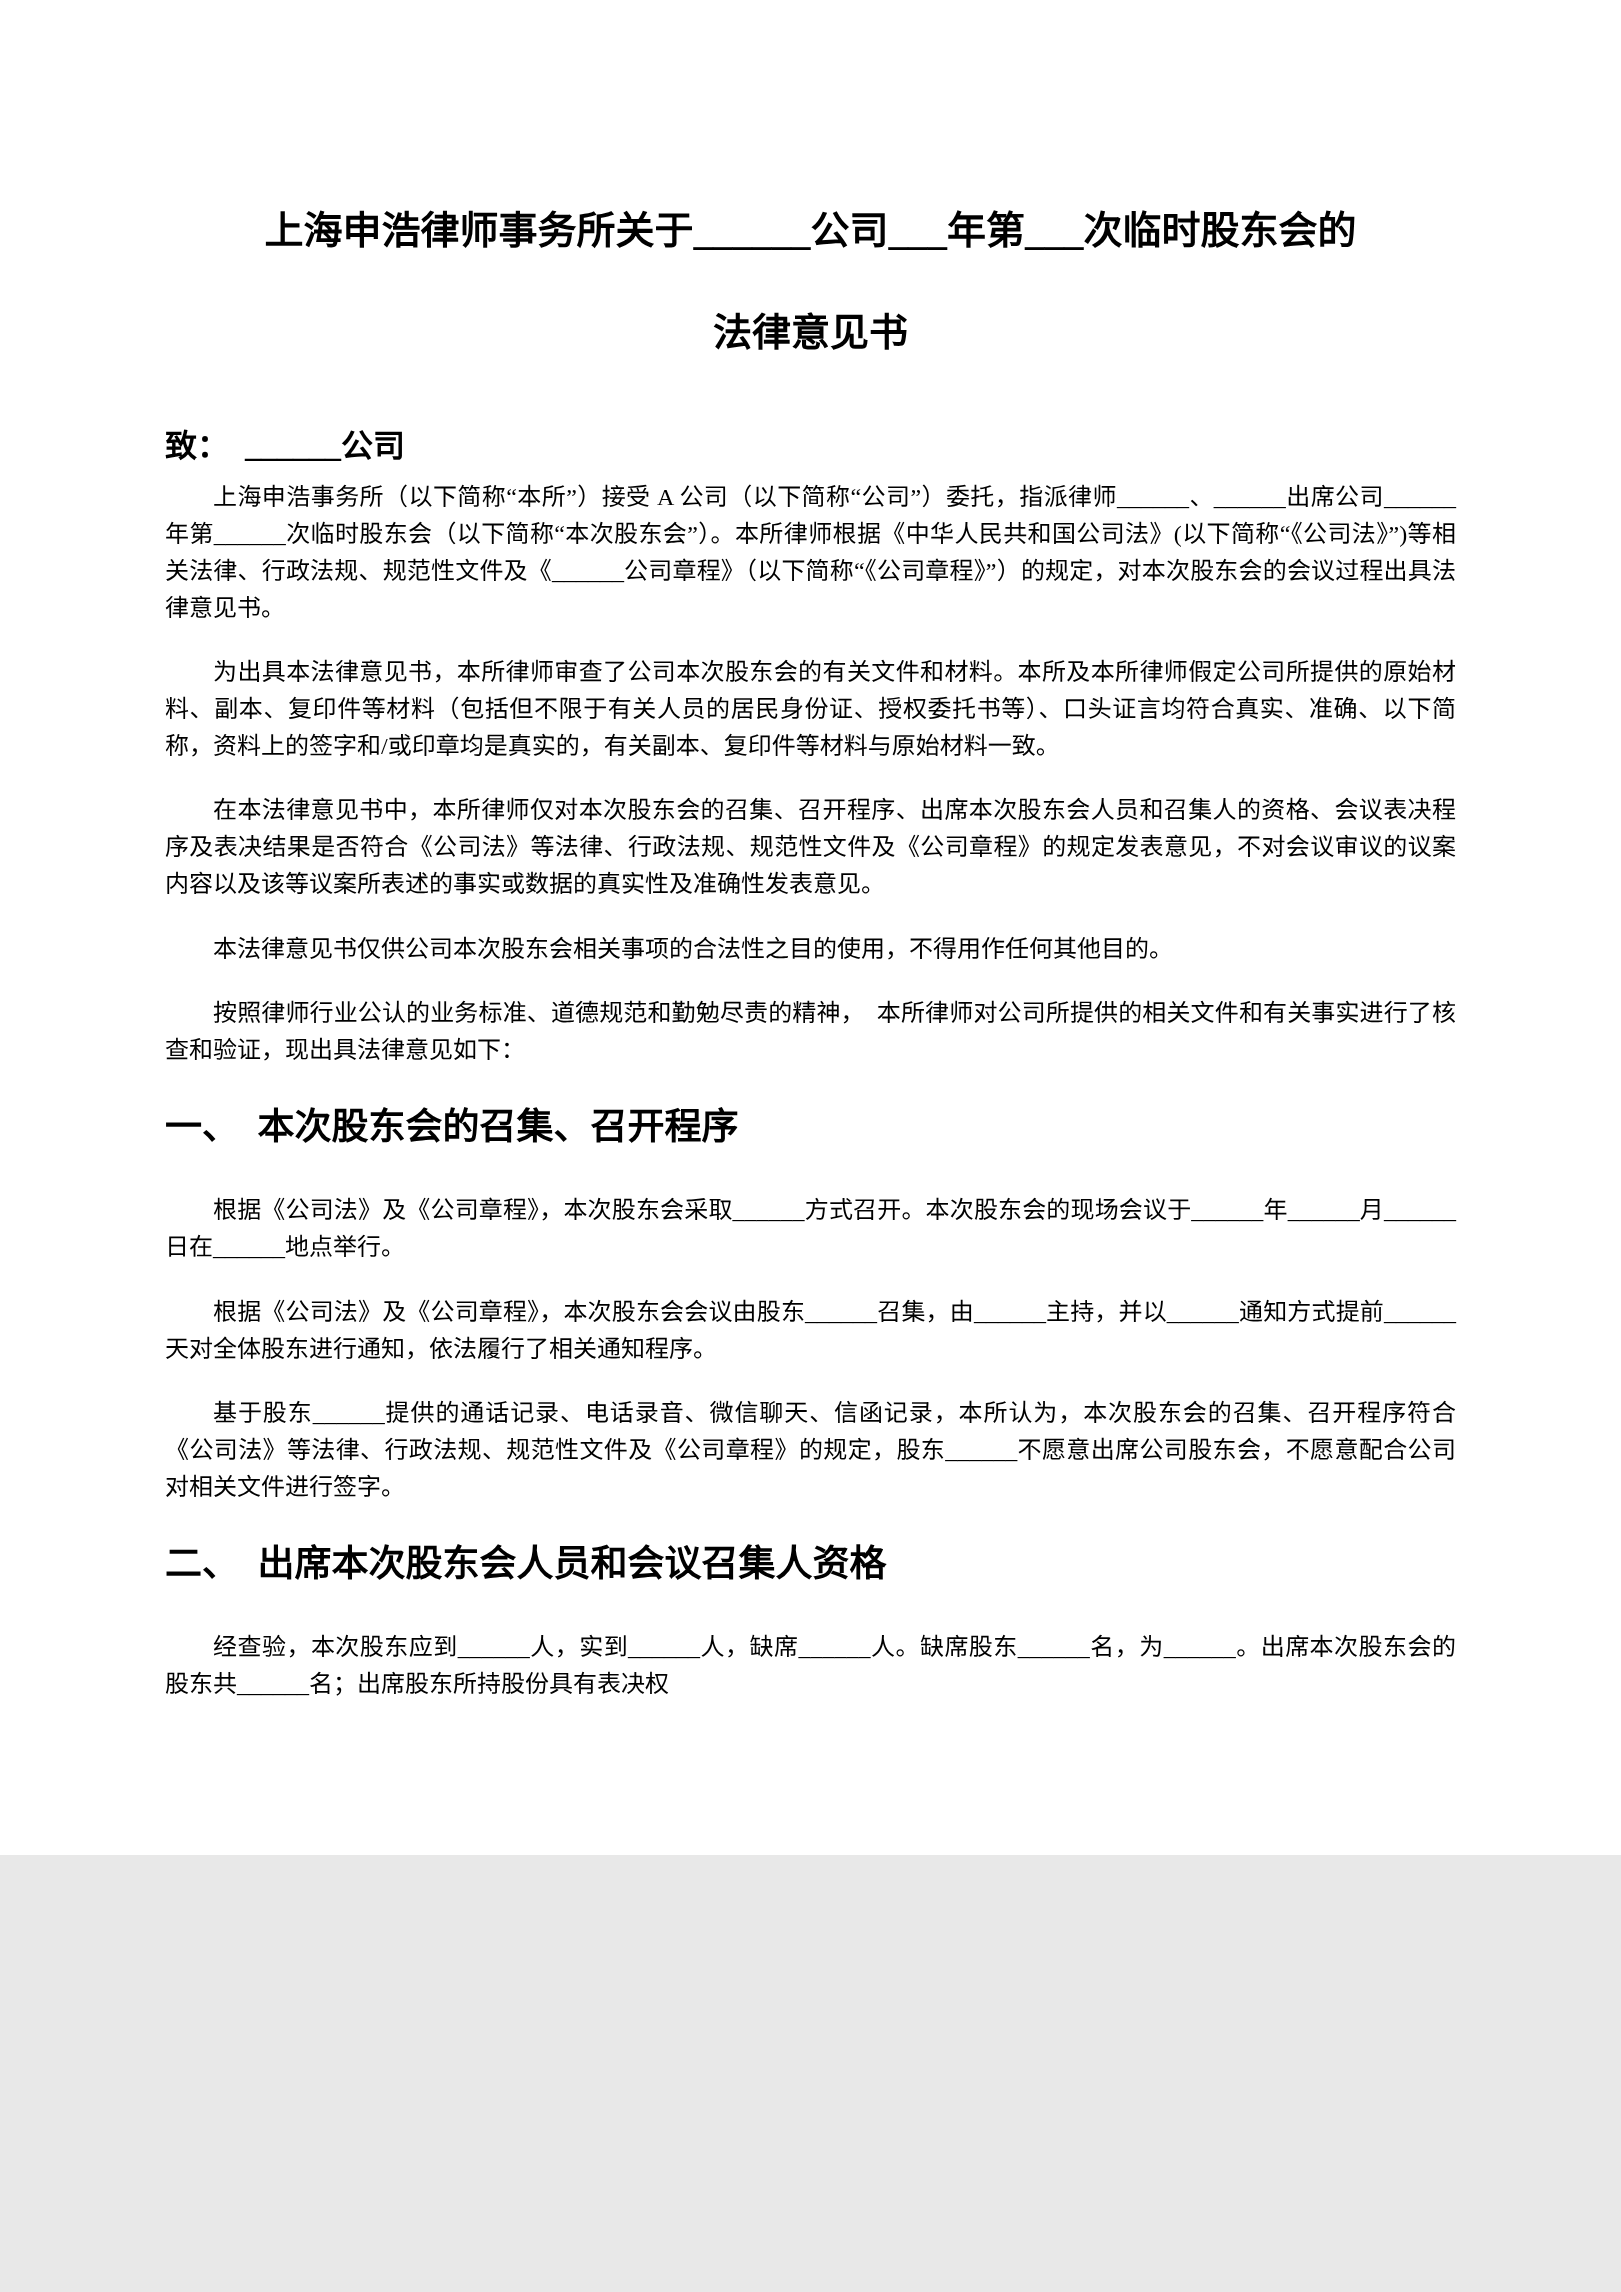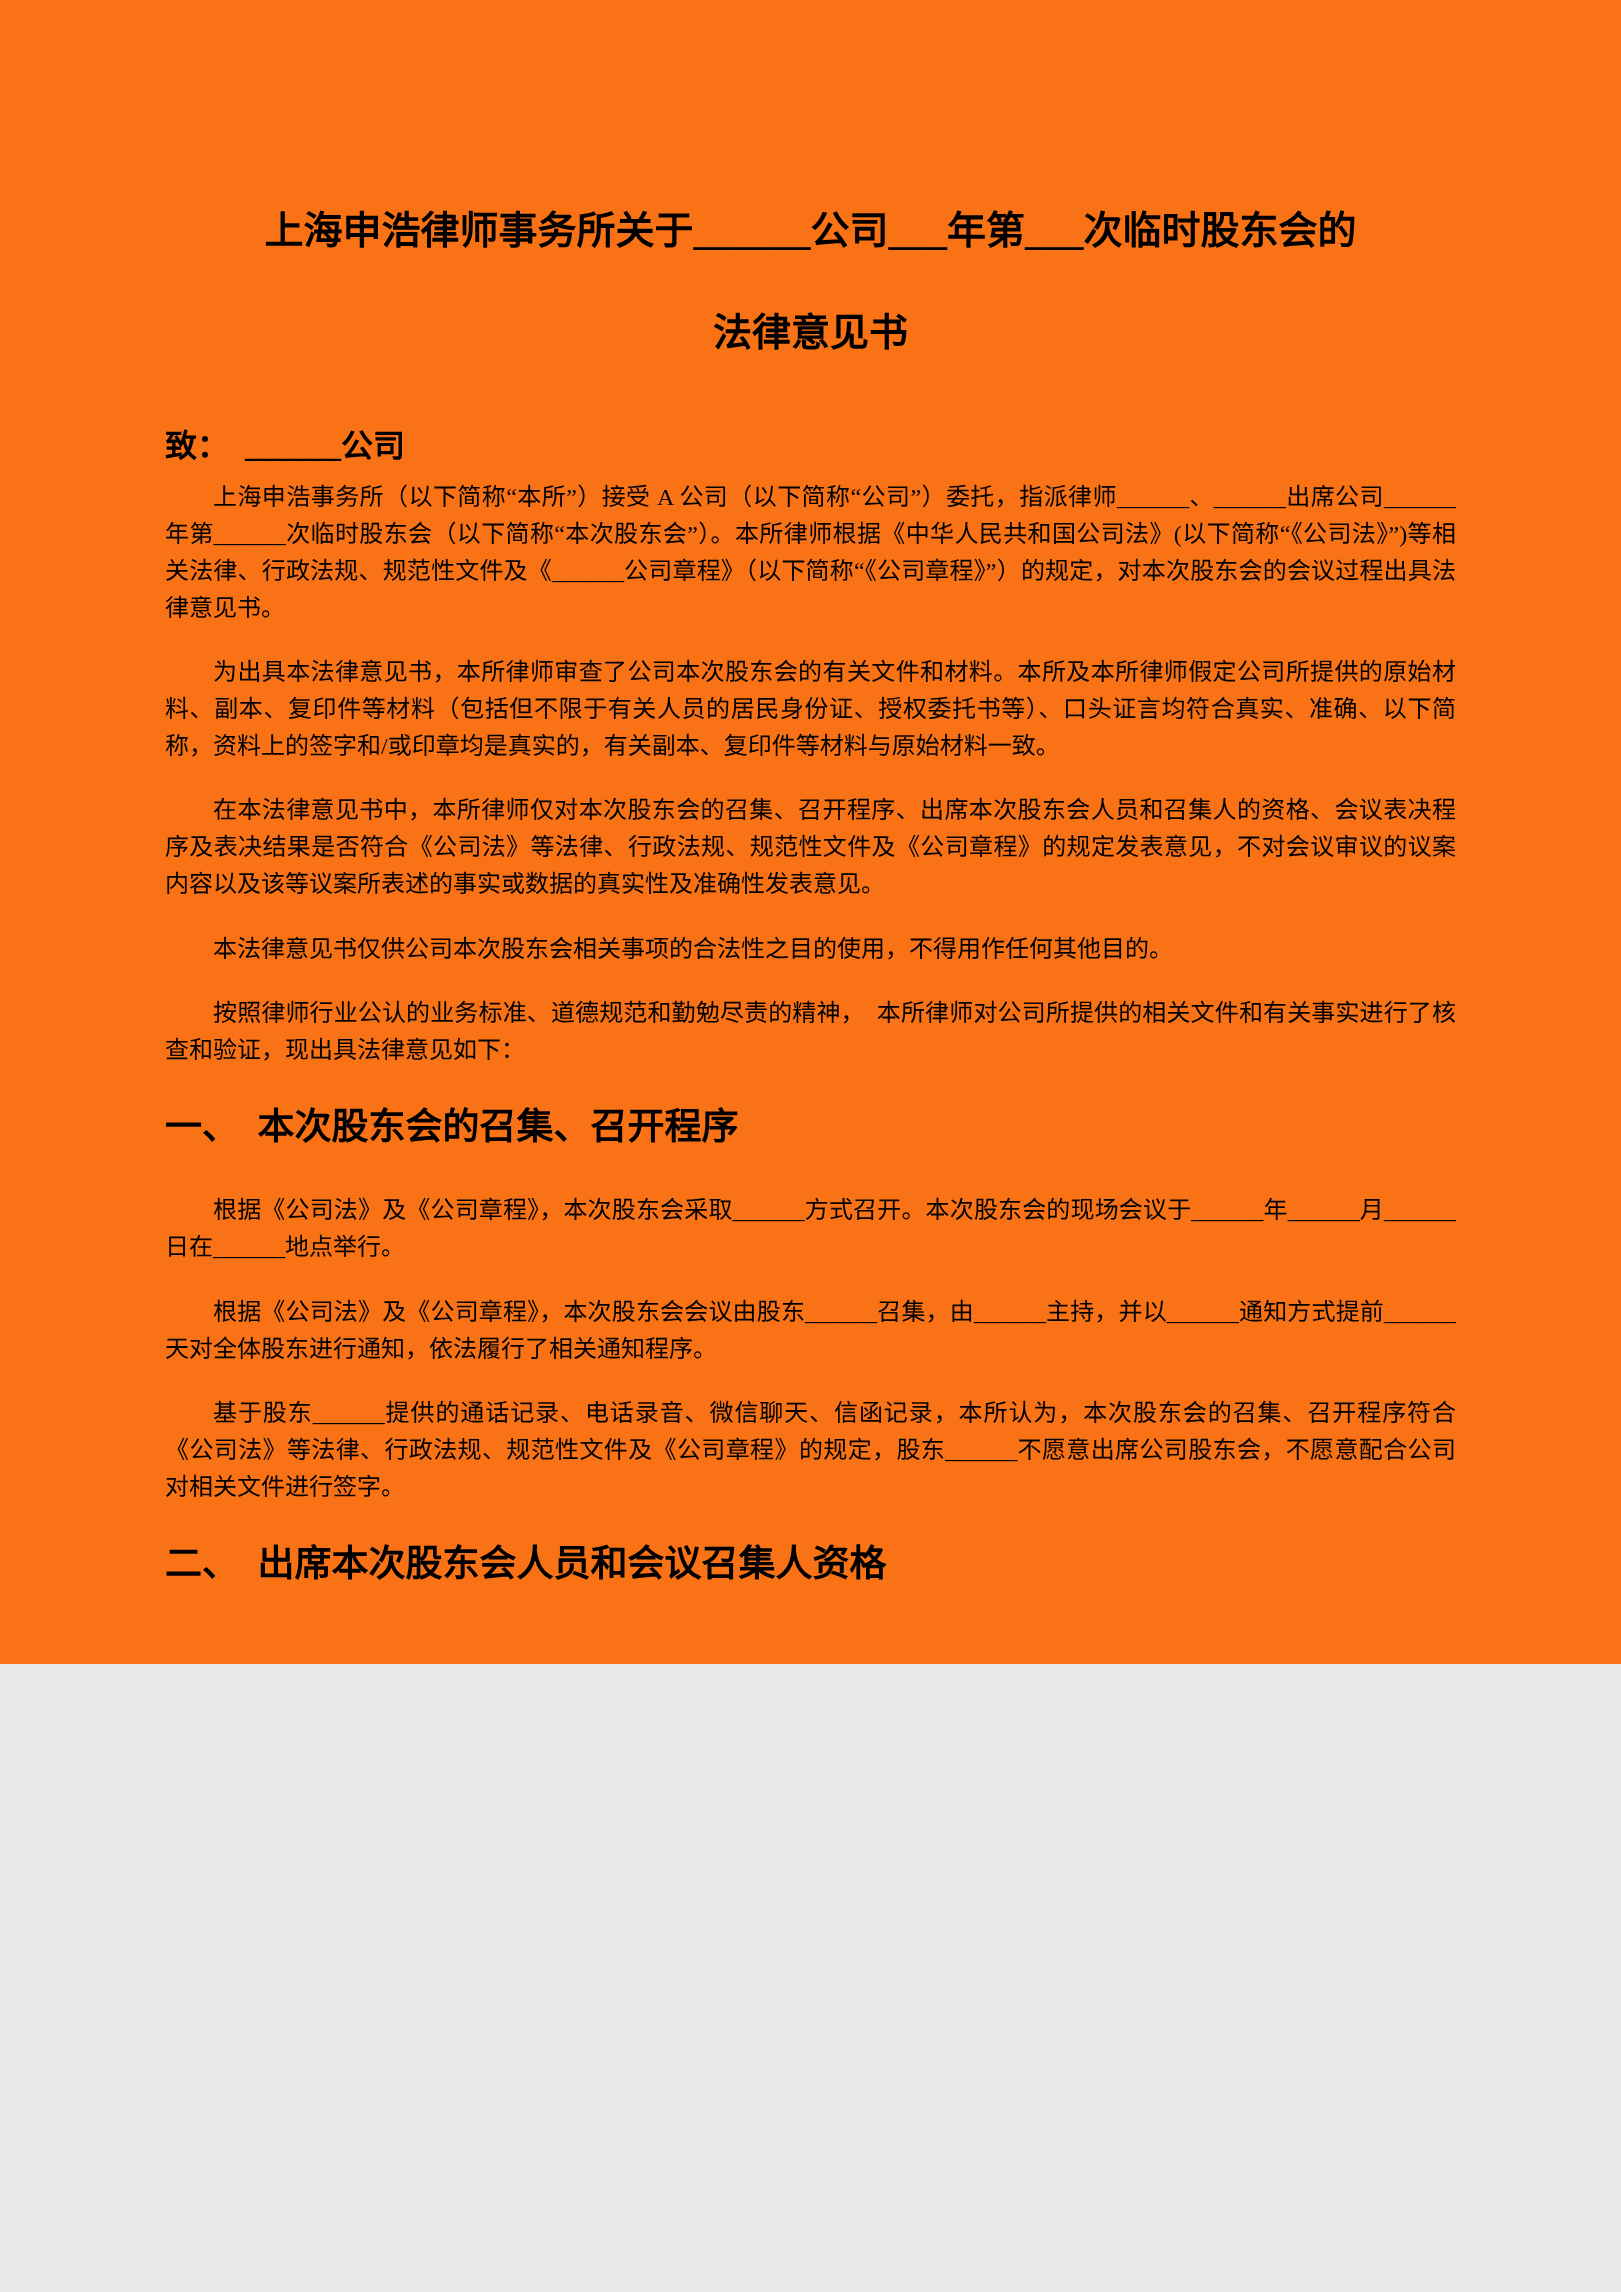--- a/index.html
+++ b/index.html
@@ -1,22 +1,22 @@
 <!DOCTYPE html>
 <html lang="zh-CN"><head>
 <meta charset="utf-8">
 <style>
   html, body { margin: 0; padding: 0; }
   body { background: #e8e8e8; }
   .page {
     position: relative;
     width: 1621px;
-    height: 1664px;
+    height: 1855px;
     margin: 0 auto;
-    background: #f97316;
+    background: #ffffff;
     color: #000000;
     font-family: "Liberation Serif", "DejaVu Serif", serif;
     overflow: hidden;
     box-sizing: border-box;
   }
   .content {
     padding: 208px 165px 0 165px;
   }
   .doc-title {
     text-align: center;
@@ -73,16 +73,17 @@
     <h2 class="section-heading">一、　本次股东会的召集、召开程序</h2>
 
     <p class="body-para">根据《公司法》及《公司章程》，本次股东会采取______方式召开。本次股东会的现场会议于______年______月______日在______地点举行。</p>
 
     <p class="body-para">根据《公司法》及《公司章程》，本次股东会会议由股东______召集，由______主持，并以______通知方式提前______天对全体股东进行通知，依法履行了相关通知程序。</p>
 
     <p class="body-para">基于股东______提供的通话记录、电话录音、微信聊天、信函记录，本所认为，本次股东会的召集、召开程序符合《公司法》等法律、行政法规、规范性文件及《公司章程》的规定，股东______不愿意出席公司股东会，不愿意配合公司对相关文件进行签字。</p>
 
     <h2 class="section-heading">二、　出席本次股东会人员和会议召集人资格</h2>
 
+    <p class="body-para">经查验，本次股东应到______人，实到______人，缺席______人。缺席股东______名，为______。出席本次股东会的股东共______名；出席股东所持股份具有表决权</p>
 
   </div>
 </div>
 
 
 </body></html>

